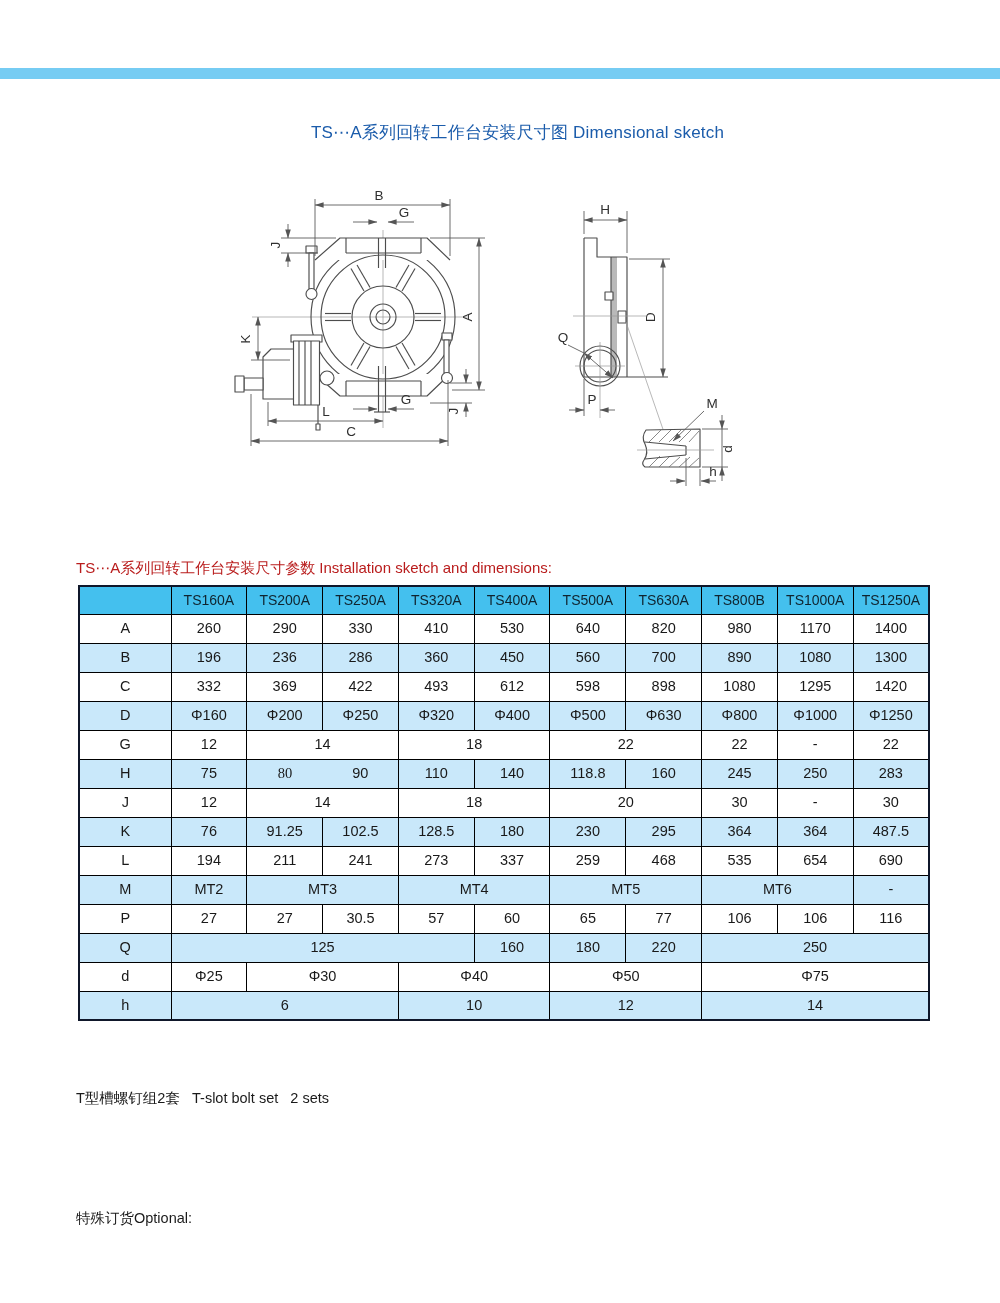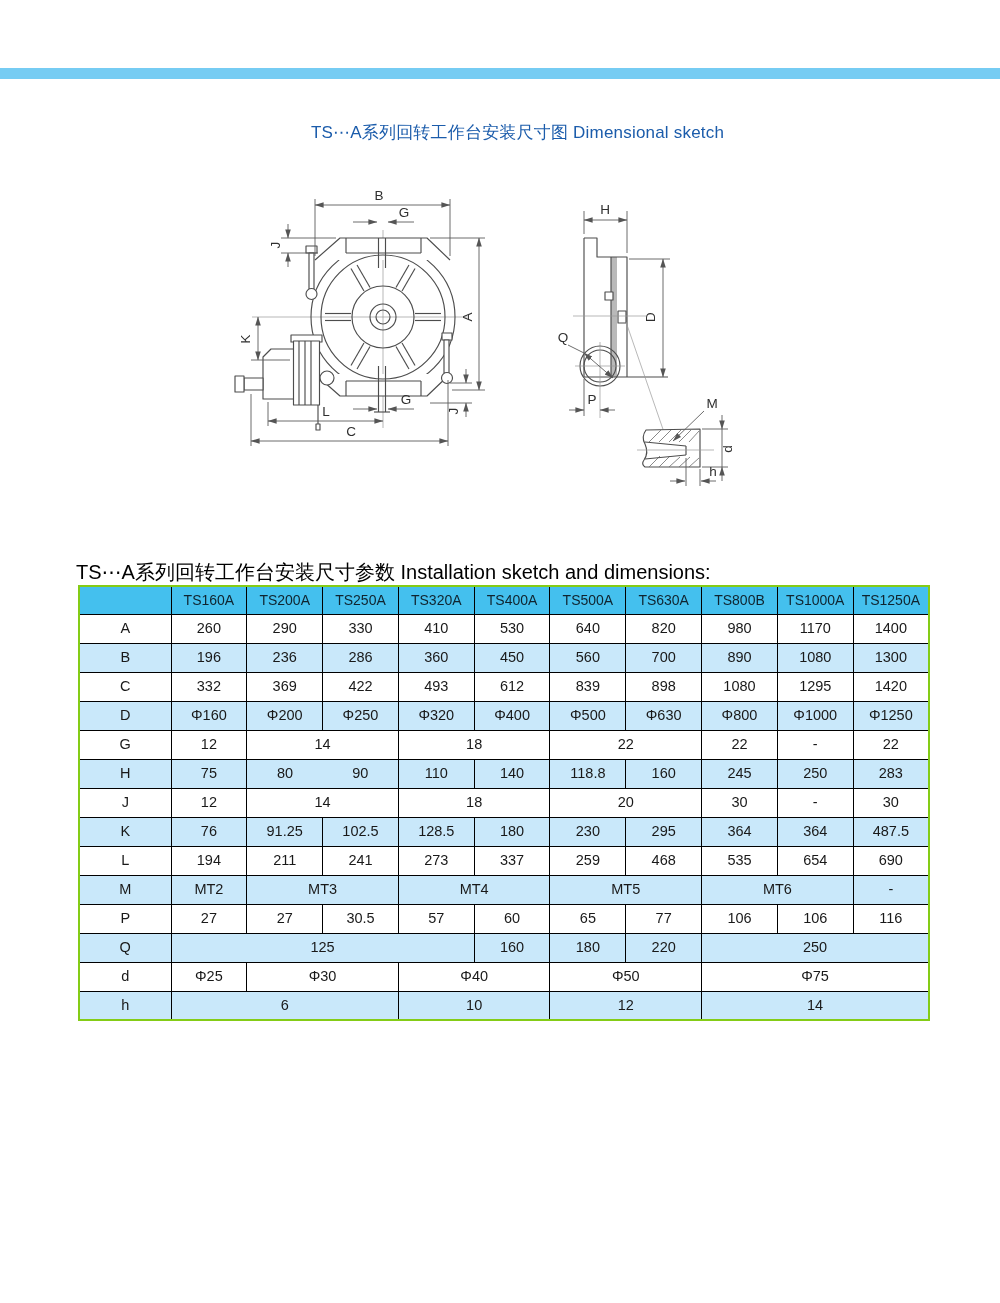--- a/index.html
+++ b/index.html
@@ -14,34 +14,34 @@
     width:1000px;height:1303px;position:relative;background:#ffffff;
     font-family:"Liberation Sans", sans-serif; overflow:hidden;
   }
   .topbar{position:absolute;left:0;top:68px;width:1000px;height:11px;background:var(--top-bar);}
   .page-title{
     position:absolute;top:121px;left:0;width:1000px;text-align:center;
     font-size:17px;color:var(--title-text);letter-spacing:.2px;padding-left:35px;
   }
   .drawing-svg{position:absolute;left:0;top:0;}
   .table-caption{
-    position:absolute;left:76px;top:559px;font-size:20px;color:#000000;
+    position:absolute;left:76px;top:559px;font-size:15px;color:#b91c1c;
   }
   table.dims{
     position:absolute;left:78px;top:585px;width:852px;
     border-collapse:collapse;table-layout:fixed;text-align:center;
-    font-size:14.5px;color:#191919;border:2px solid #84cc16;
+    font-size:14.5px;color:#191919;border:2px solid #0f172a;
   }
   table.dims th, table.dims td{
     border:1px solid #000;height:29px;padding:0;font-weight:normal;line-height:1;
     white-space:nowrap;overflow:hidden;
   }
   table.dims thead th{background:var(--table-header-bg);color:#10242f;height:28px;font-size:14px;}
   table.dims tr.alt th, table.dims tr.alt td{background:var(--table-alt-row-bg);}
-  table.dims td.nb{border-right-style:hidden;}
+  table.dims td.nb{border-right-style:hidden;font-family:Liberation Serif, serif;}
   .notes{
     position:absolute;left:76px;top:1046px;font-size:14.5px;color:#1a1a1a;
     line-height:21px;white-space:pre-wrap;
   }
   .notes .gap{height:15px;}
   
   .pt{stroke:#4d4d4d;stroke-width:1.15;fill:none;stroke-linejoin:round;}
   .ptw{stroke:#4d4d4d;stroke-width:1.15;fill:#fff;stroke-linejoin:round;}
   .dm{stroke:#5c5c5c;stroke-width:.9;fill:none;}
   .cl{stroke:#9a9a9a;stroke-width:.7;fill:none;}
@@ -315,21 +315,21 @@
         <td>1080</td>
         <td>1300</td>
       </tr>
       <tr>
         <th>C</th>
         <td>332</td>
         <td>369</td>
         <td>422</td>
         <td>493</td>
         <td>612</td>
-        <td>839</td>
+        <td>598</td>
         <td>898</td>
         <td>1080</td>
         <td>1295</td>
         <td>1420</td>
       </tr>
       <tr class="alt">
         <th>D</th>
         <td>Φ160</td>
         <td>Φ200</td>
         <td>Φ250</td>
@@ -442,16 +442,18 @@
         <th>h</th>
         <td colspan="3">6</td>
         <td colspan="2">10</td>
         <td colspan="2">12</td>
         <td colspan="3">14</td>
       </tr>
     </tbody>
   </table>
 
 <div class="notes">
+  <div>T型槽螺钉组2套   T-slot bolt set   2 sets</div>
   <div class="gap"></div>
+  <div>特殊订货Optional:</div>
   
   
 </div>
 
 </body></html>

